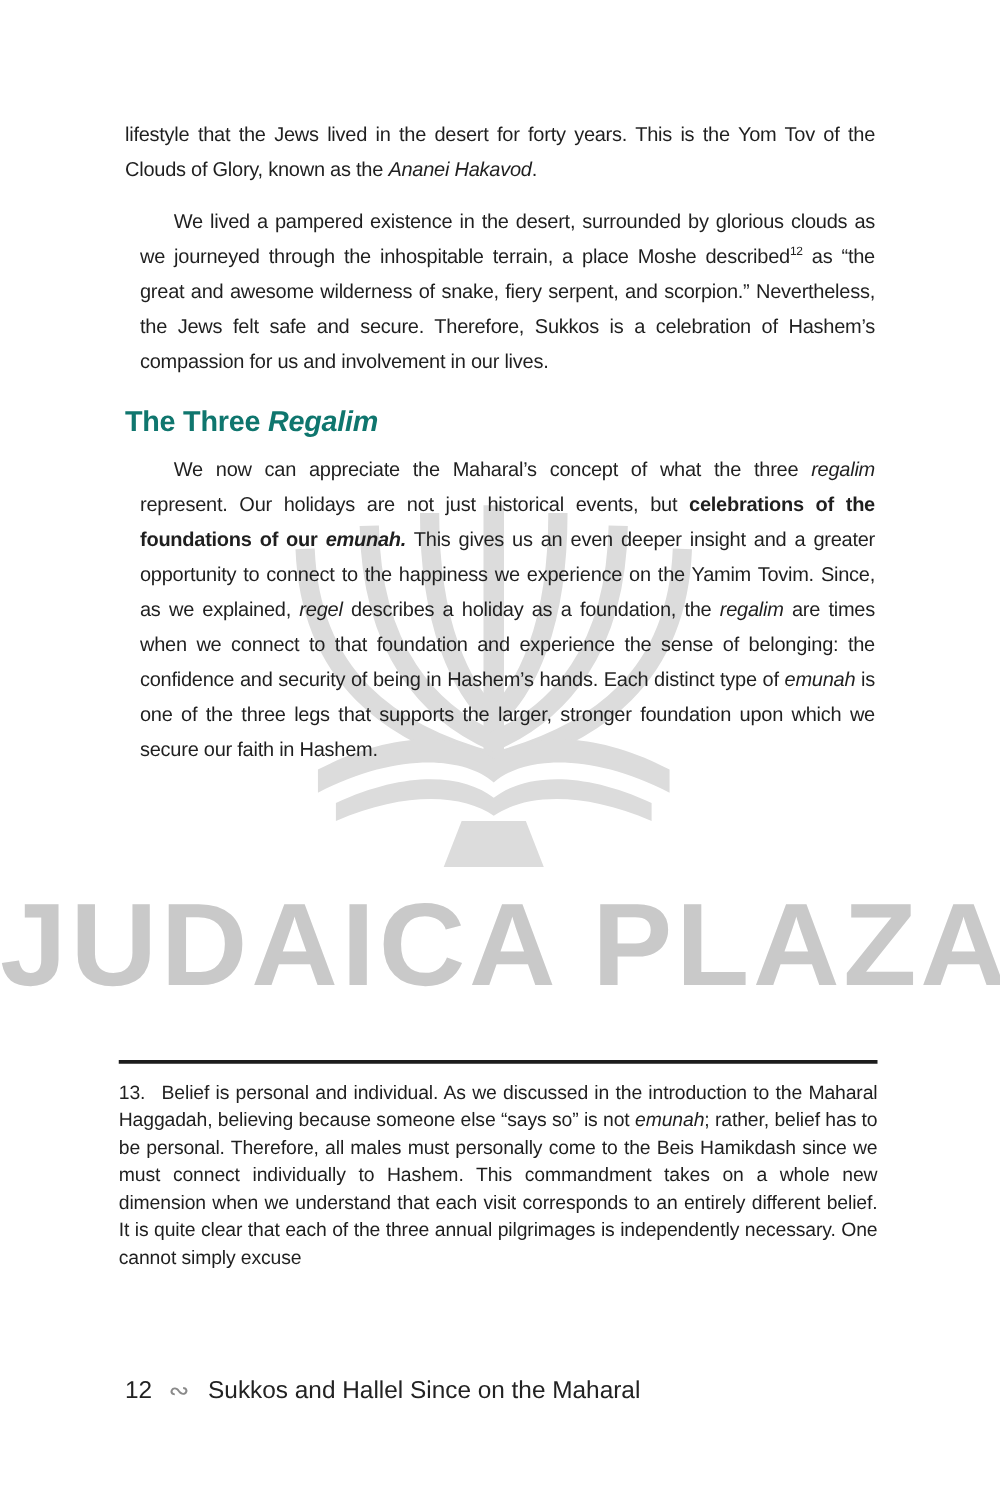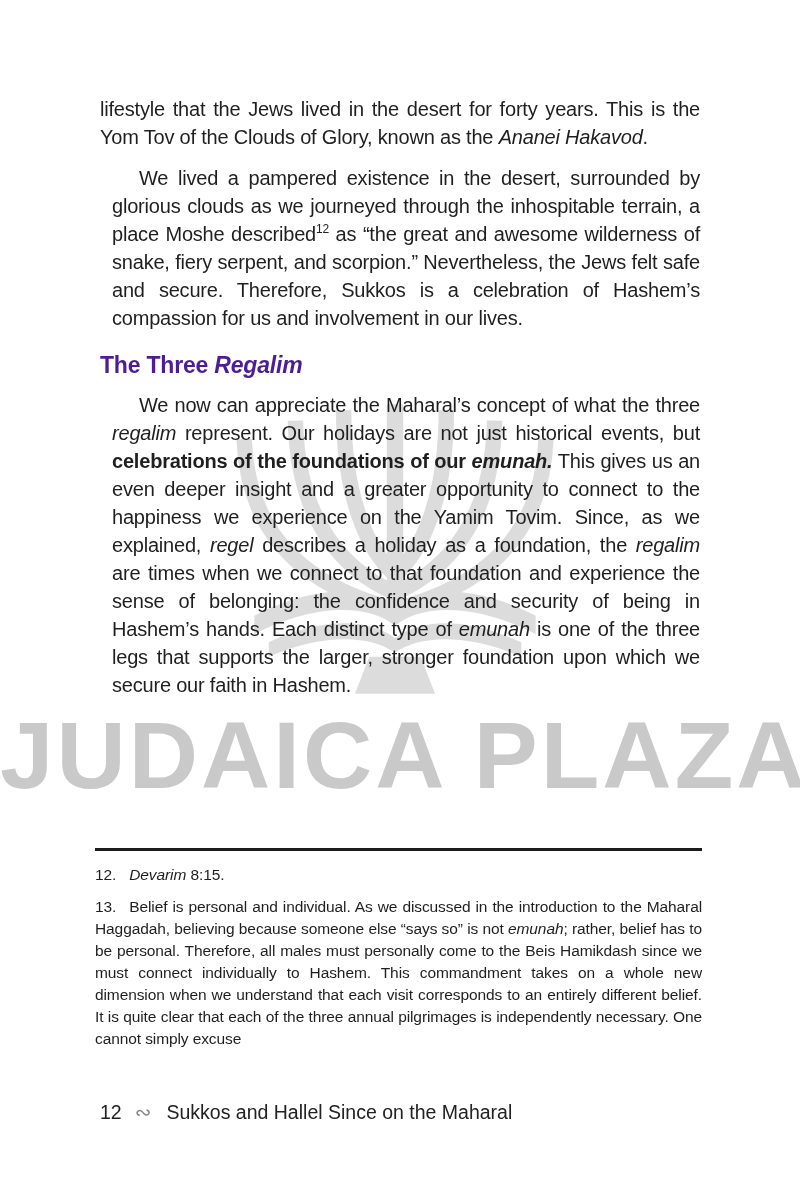--- a/index.html
+++ b/index.html
@@ -34,31 +34,31 @@
   
   .content {
     position: absolute;
     left: 100px; top: 95px;
     width: 600px;
     z-index: 2;
     color: #1f1f1f;
   }
   .content p.body-par {
     margin: 0 0 13px 0;
-    font-size: 20px;
+    font-size: 16px;
     line-height: 28px;
     text-align: justify;
     letter-spacing: -0.2px;
   }
   .content p.indent { text-indent: 27px; margin-left: 12px; }
   .content h2.section-heading {
     margin: 20px 0 13px 0;
     font-size: 23px;
     line-height: 26px;
-    color: #4c1d95;
+    color: #0f766e;
     letter-spacing: -0.2px;
   }
   .it   { font-style: italic; }
   .bd   { font-weight: bold; }
   .bdit { font-weight: bold; font-style: italic; }
   sup.supn { font-size: 60%; line-height: 0; }
   
   .footnotes {
     position: absolute;
     left: 95px; top: 848px;
@@ -119,23 +119,20 @@
 
 <div class="content">
   <p class="body-par"><span>lifestyle that the Jews lived in the desert for forty years. This is the Yom Tov of the Clouds of Glory, known as the </span><span class="it">Ananei Hakavod</span><span>.</span></p>
   <p class="body-par indent"><span>We lived a pampered existence in the desert, surrounded by glorious clouds as we journeyed through the inhospitable terrain, a place Moshe described</span><sup class="supn">12</sup><span> as “the great and awesome wilderness of snake, fiery serpent, and scorpion.” Nevertheless, the Jews felt safe and secure. Therefore, Sukkos is a celebration of Hashem’s compassion for us and involvement in our lives.</span></p>
   <h2 class="section-heading"><span class="bd">The Three </span><span class="bdit">Regalim</span></h2>
   <p class="body-par indent"><span>We now can appreciate the Maharal’s concept of what the three </span><span class="it">regalim</span><span> represent. Our holidays are not just historical events, but </span><span class="bd">celebrations of the foundations of our </span><span class="bdit">emunah.</span><span> This gives us an even deeper insight and a greater opportunity to connect to the happiness we experience on the Yamim Tovim. Since, as we explained, </span><span class="it">regel</span><span> describes a holiday as a foundation, the </span><span class="it">regalim</span><span> are times when we connect to that foundation and experience the sense of belonging: the confidence and security of being in Hashem’s hands. Each distinct type of </span><span class="it">emunah</span><span> is one of the three legs that supports the larger, stronger foundation upon which we secure our faith in Hashem.</span></p>
 </div>
 
 <div class="footnotes">
   <p class="fn">
-    <span class="fn-num">12.</span><span><span class="it">Devarim</span><span> 8:15.</span></span>
-  </p>
-  <p class="fn">
     <span class="fn-num">13.</span><span><span>Belief is personal and individual. As we discussed in the introduction to the Maharal Haggadah, believing because someone else “says so” is not </span><span class="it">emunah</span><span>; rather, belief has to be personal. Therefore, all males must personally come to the Beis Hamikdash since we must connect individually to Hashem. This commandment takes on a whole new dimension when we understand that each visit corresponds to an entirely different belief. It is quite clear that each of the three annual pilgrimages is independently necessary. One cannot simply excuse</span></span>
   </p>
 </div>
 
 <div class="page-footer">
   <span class="page-num">12</span>
   <span class="ornament">∾</span>
   <span class="book-title">Sukkos and Hallel Since on the Maharal</span>
 </div>
 

